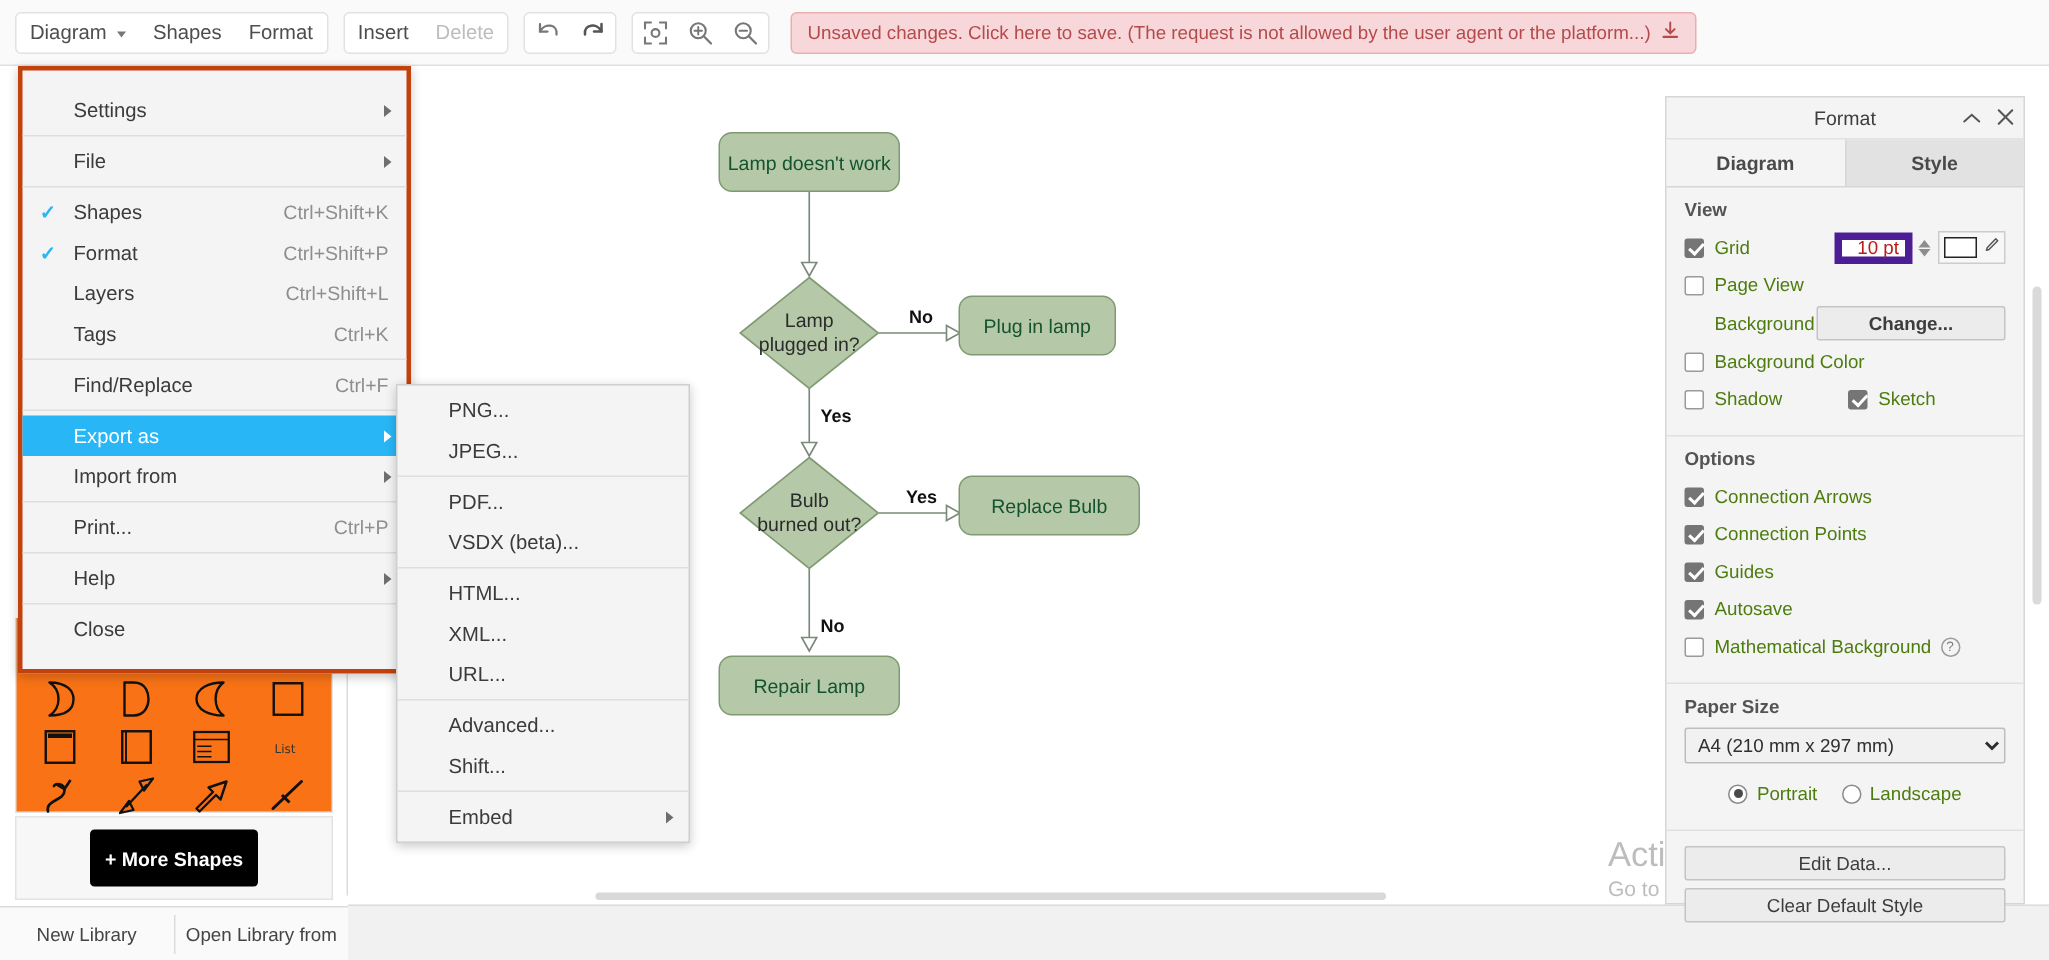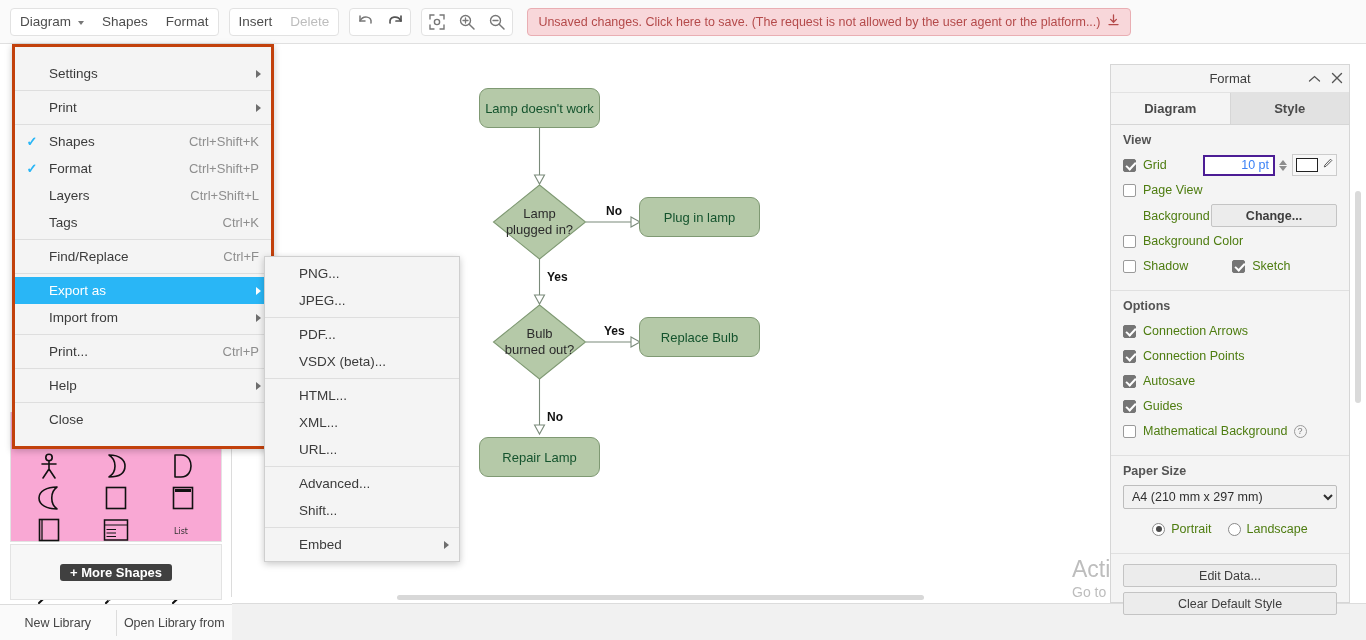--- a/index.html
+++ b/index.html
@@ -44,36 +44,36 @@
     margin-left:4px;
   }
 
   
   #left-panel {
     position:absolute; left:0; top:44px; width:232px; height:553px;
     background:#ffffff; border-right:1px solid #dcdcdc;
   }
   #shape-palette {
     position:absolute; left:10px; top:368px; width:212px; height:130px;
-    background:#f9a8d4; border:1px solid #e3e3e3; border-top:none;
+    background:#f97316; border:1px solid #e3e3e3; border-top:none;
     padding:6px 4px;
-    display:grid; grid-template-columns:repeat(3, 1fr); grid-auto-rows:32px;
+    display:grid; grid-template-columns:repeat(4, 1fr); grid-auto-rows:32px;
     align-items:center; justify-items:center;
   }
   .shape-cell { width:36px; height:30px; display:flex; align-items:center; justify-content:center; cursor:pointer; }
   .shape-cell svg { display:block; }
 
   #more-shapes-wrap {
     position:absolute; left:10px; top:500px; width:212px; height:56px;
     background:#f7f7f7; border:1px solid #e3e3e3; border-top:1px solid #e3e3e3;
     display:flex; align-items:center; justify-content:center;
   }
   #more-shapes-btn {
-    background:#404040; color:#fff; border:none; border-radius:3px;
-    height:17px; padding:0 10px; font-size:13px; font-weight:bold; cursor:pointer;
+    background:#000000; color:#fff; border:none; border-radius:3px;
+    height:38px; padding:0 10px; font-size:13px; font-weight:bold; cursor:pointer;
     font-family:"Liberation Sans", sans-serif;
   }
   #lib-bar {
     position:absolute; left:0px; top:604px; width:232px; height:36px;
     background:#fafafa; border-top:1px solid #dcdcdc;
     display:flex; align-items:center;
   }
   .lib-btn {
     flex:1; text-align:center; font-size:12.5px; color:#444; cursor:pointer;
     height:36px; line-height:36px;
@@ -193,23 +193,23 @@
     border-radius:50%; margin-right:6px; flex:none; cursor:pointer;
     display:inline-block; position:relative;
   }
   .rb.on::after {
     content:""; position:absolute; left:2.5px; top:2.5px; width:6px; height:6px;
     background:#4a4a4a; border-radius:50%;
   }
   .fp-label { color:#4d7c0f; }
   .grid-ctrls { margin-left:auto; display:flex; align-items:center; gap:5px; }
   .num-box {
-    height:21px; width:72px; border:2px solid #4c1d95; background:#fff;
+    height:21px; width:52px; border:5px solid #4c1d95; background:#fff;
     display:flex; align-items:center; justify-content:flex-end;
-    padding-right:4px; font-size:12.5px; color:#3b82f6;
+    padding-right:4px; font-size:12.5px; color:#b91c1c;
   }
   .spin { display:flex; flex-direction:column; gap:1px; margin-left:-1px; }
   .spin div {
     width:0;height:0;border-left:4px solid transparent;border-right:4px solid transparent;
   }
   .spin .up { border-bottom:5px solid #8d8d8d; }
   .spin .dn { border-top:5px solid #8d8d8d; }
   .swatch-box { display:flex; align-items:center; border:1px solid #ccc; background:#f7f7f7; height:22px; padding:0 3px; gap:3px; }
   .swatch { width:22px; height:14px; background:#fff; border:1px solid #222; }
   .btn-std {
@@ -460,21 +460,21 @@
     <path d="M307.5 261 L353.5 298 L307.5 335 L261.5 298 Z" fill="#b5c9a8" stroke="#7f9973" stroke-width="1.1"></path>
   </svg>
 
   <div class="fc-node fc-rect" style="left:247px; top:44px; width:121px; height:40px;">Lamp doesn't work</div>
 
   <div class="fc-dia-label" style="left:261px; top:141px; width:93px; height:74px;">
     <div><span style="white-space:pre-line;">Lamp
 plugged in?</span></div>
   </div>
 
-  <div class="fc-node fc-rect" style="left:407px; top:153px; width:121px; height:40px;">Plug in lamp</div>
+  <div class="fc-node fc-rect" style="left:407px; top:153px; width:105px; height:40px;">Plug in lamp</div>
 
   <div class="fc-dia-label" style="left:261px; top:261px; width:93px; height:74px;">
     <div><span style="white-space:pre-line;">Bulb
 burned out?</span></div>
   </div>
 
   <div class="fc-node fc-rect" style="left:407px; top:273px; width:121px; height:40px;">Replace Bulb</div>
 
   <div class="fc-node fc-rect" style="left:247px; top:393px; width:121px; height:40px;">Repair Lamp</div>
 
@@ -569,25 +569,25 @@
     <div class="fp-row">
       <span class="cb on"></span>
       <span class="fp-label">Connection Arrows</span>
     </div>
     <div class="fp-row">
       <span class="cb on"></span>
       <span class="fp-label">Connection Points</span>
     </div>
     <div class="fp-row">
       <span class="cb on"></span>
+      <span class="fp-label">Guides</span>
+    </div>
+    <div class="fp-row">
+      <span class="cb on"></span>
       <span class="fp-label">Autosave</span>
-    </div>
-    <div class="fp-row">
-      <span class="cb on"></span>
-      <span class="fp-label">Guides</span>
     </div>
     <div class="fp-row">
       <span class="cb"></span>
       <span class="fp-label">Mathematical Background</span>
       <span class="help-circ">?</span>
     </div>
   </div>
 
   <div class="fp-section">
     <div class="fp-h">Paper Size</div>
@@ -614,21 +614,21 @@
 
   <div class="mi">
     <span class="check"></span>
     <span class="mlabel">Settings</span>
     <span class="arrow"></span>
   </div>
   <div class="msep"></div>
 
   <div class="mi">
     <span class="check"></span>
-    <span class="mlabel">Print</span>
+    <span class="mlabel">File</span>
     <span class="arrow"></span>
   </div>
   <div class="msep"></div>
 
   <div class="mi">
     <span class="check">✓</span>
     <span class="mlabel">Shapes</span>
     <span class="short">Ctrl+Shift+K</span>
   </div>
   <div class="mi">

